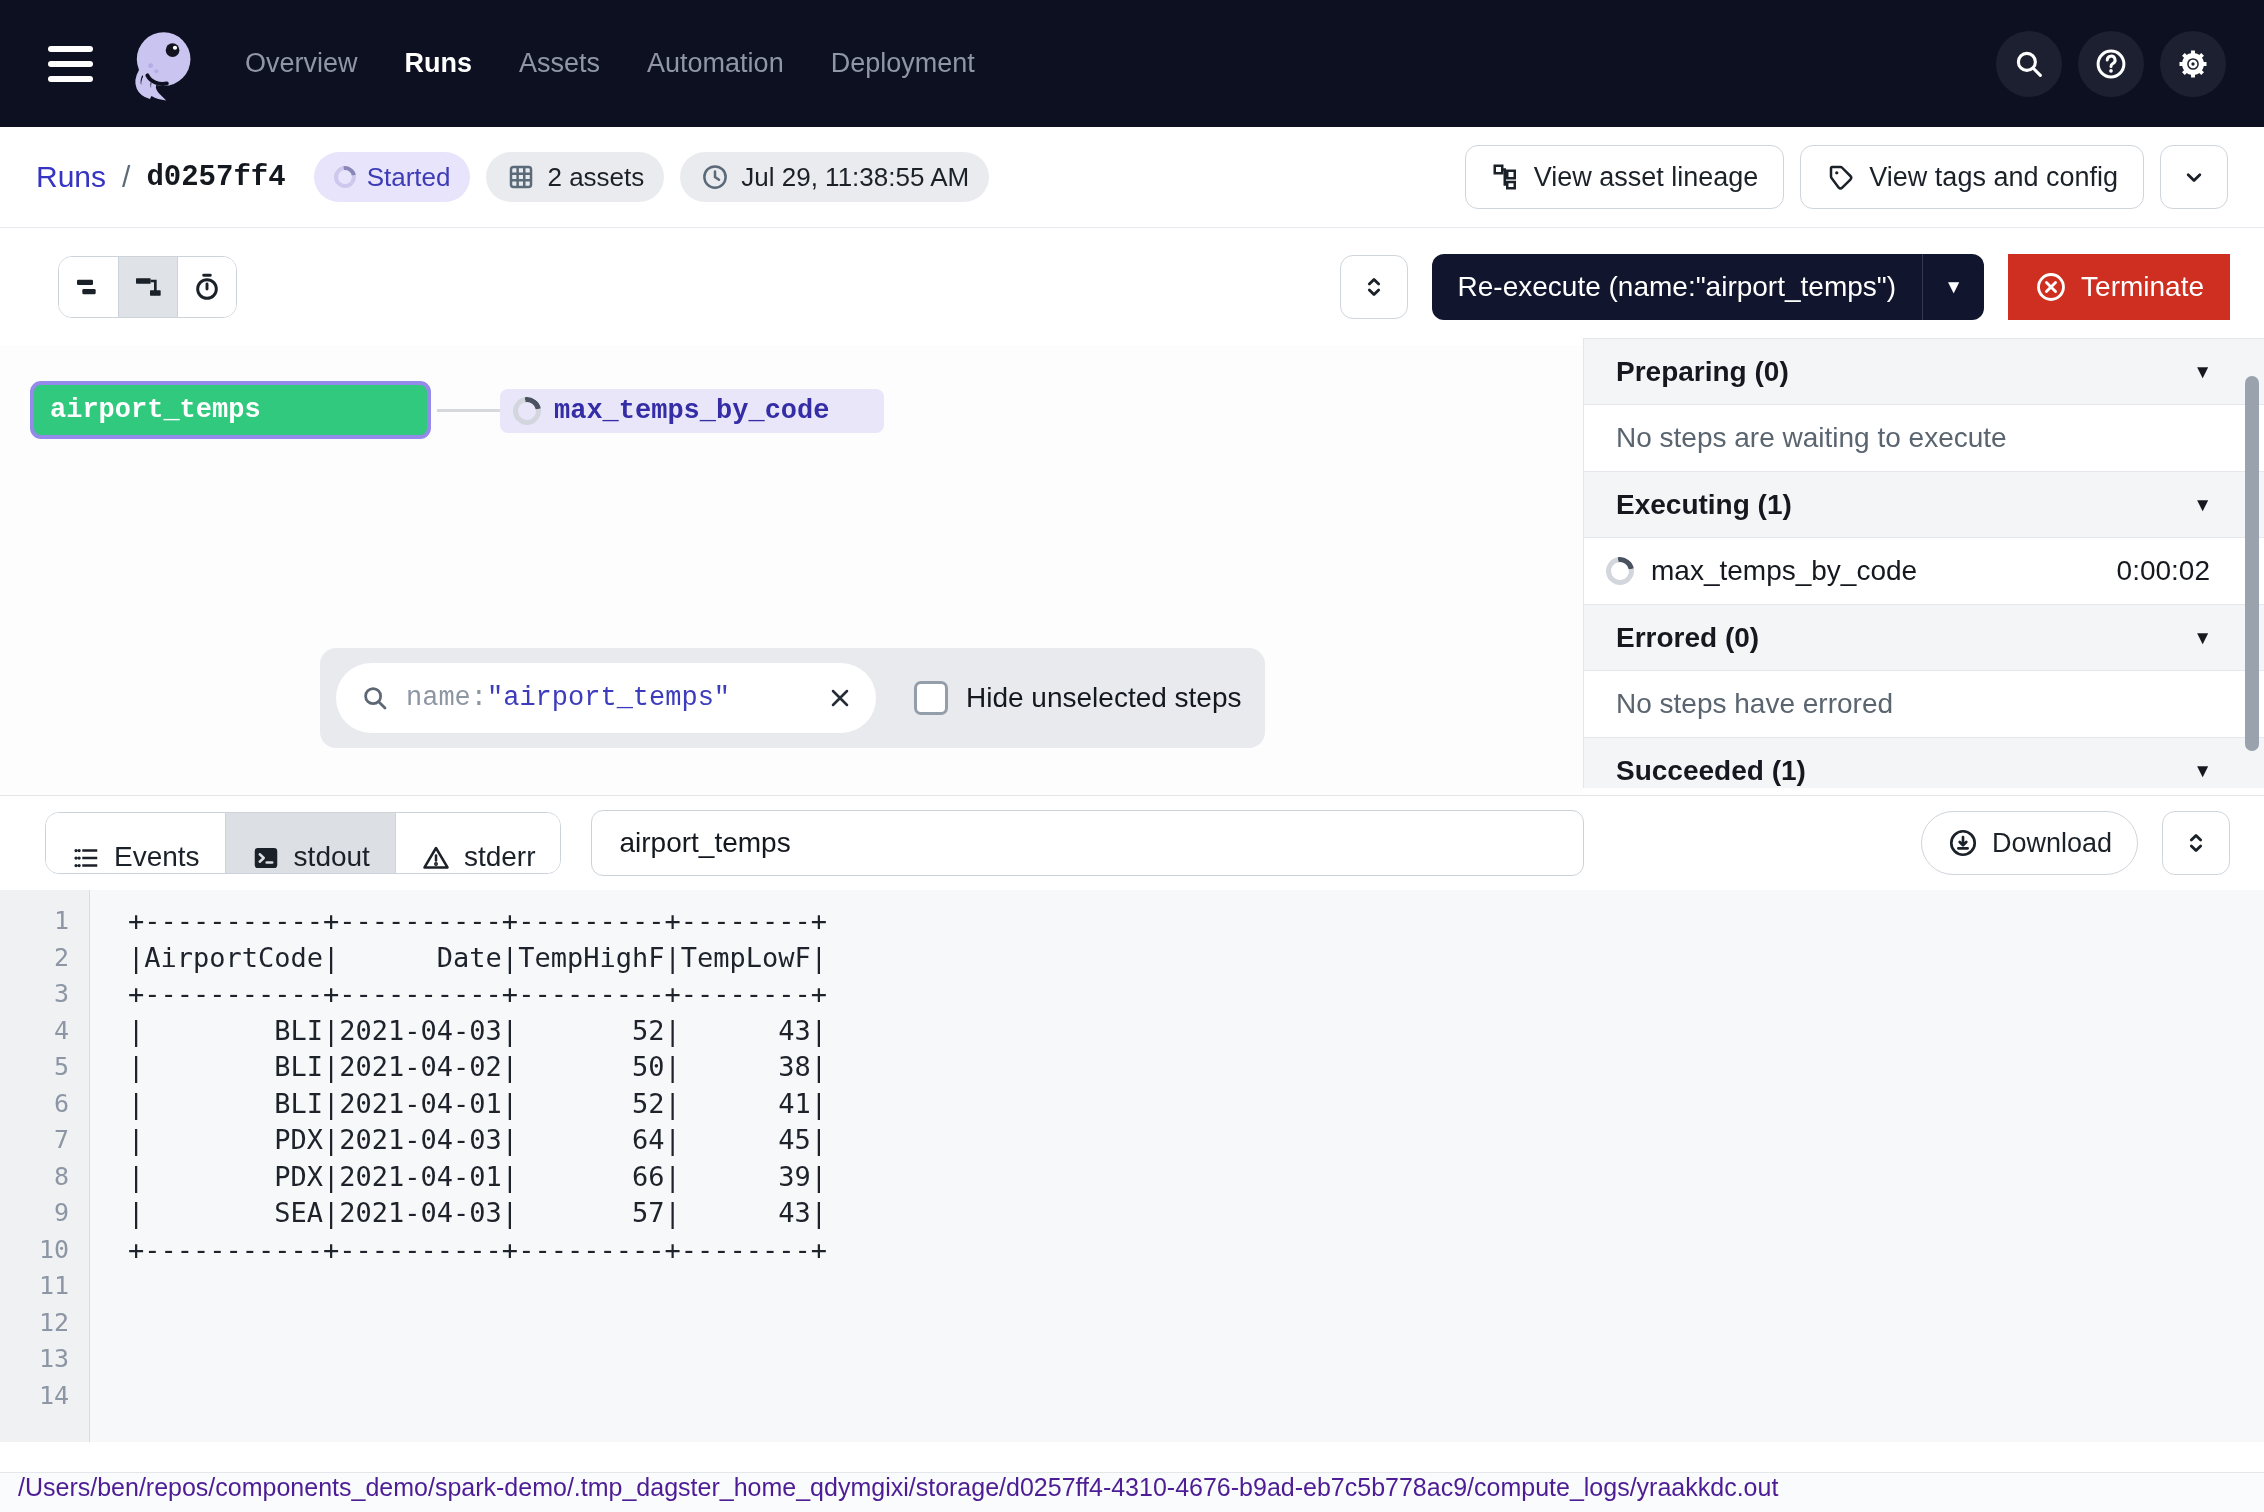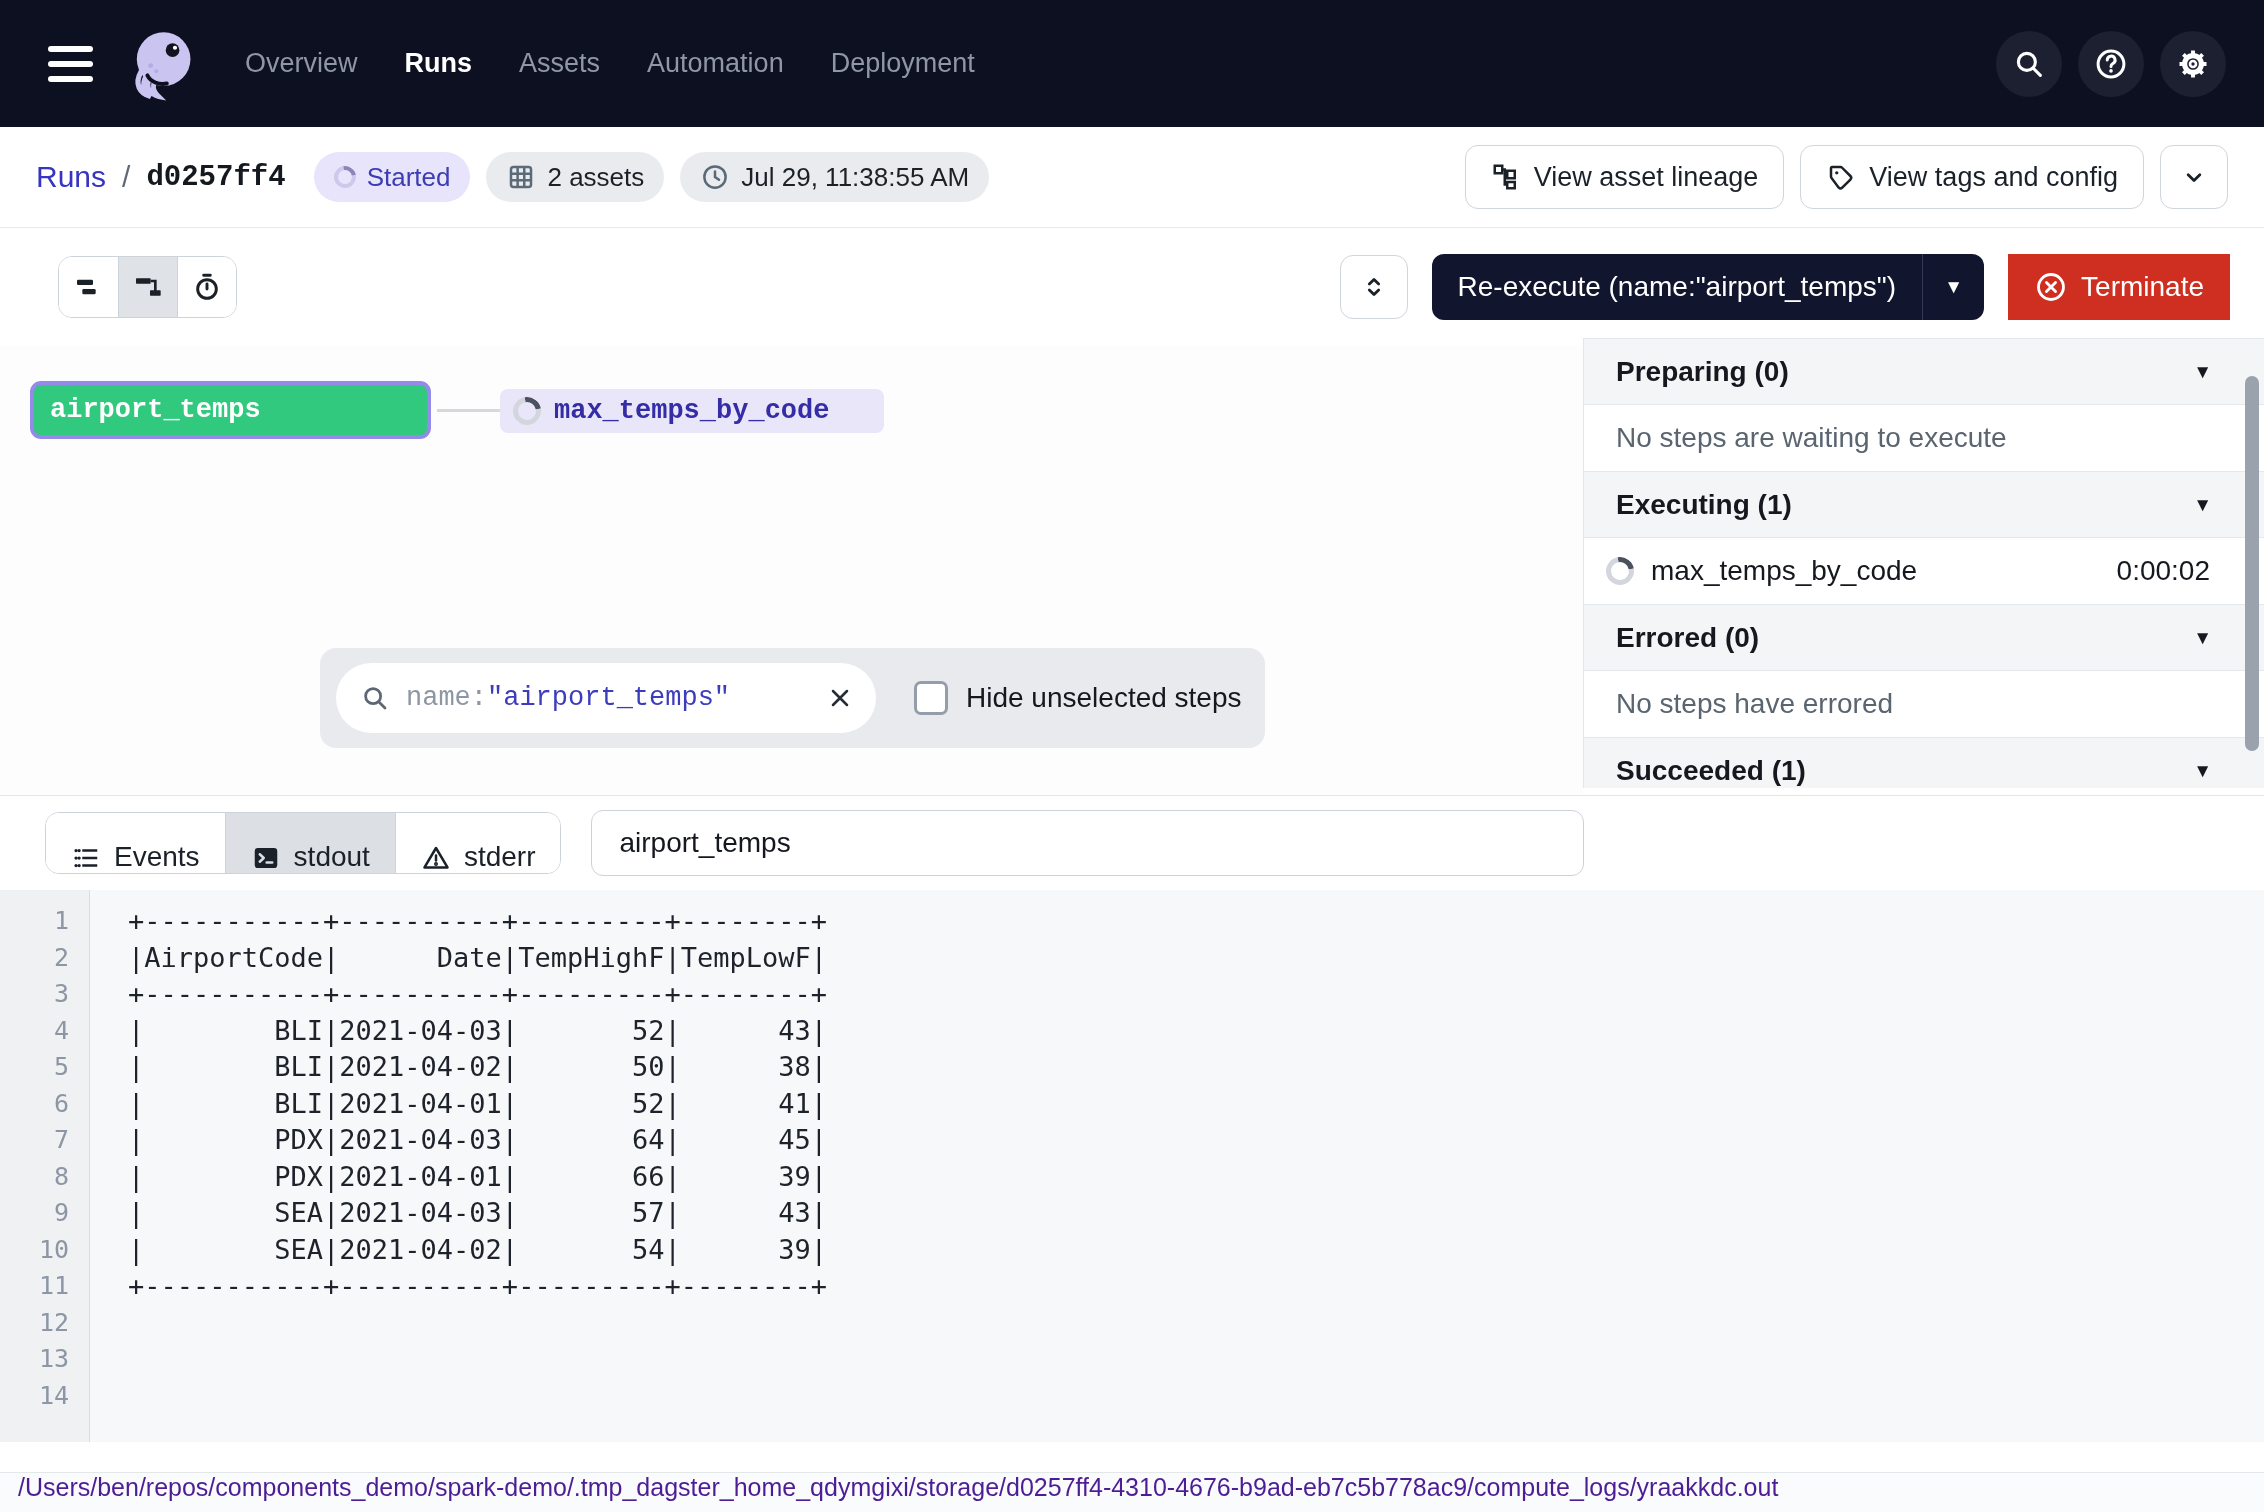--- a/index.html
+++ b/index.html
@@ -436,20 +436,38 @@
             <path d="M12 4L21.2 19.5H2.8L12 4z" stroke-linejoin="round"></path>
             <path d="M12 10v4" stroke-linecap="round"></path>
             <circle cx="12" cy="16.8" r="0.6" fill="currentColor"></circle>
           </svg>
       </span>
       <span>stderr</span>
     </div>
   </div>
   <div class="log-filter">
     <span>airport_temps</span>
+  </div>
+  <div class="right">
+    <div class="btn pillish">
+      <span>
+        <svg viewBox="0 0 24 24" width="32" height="32" fill="none" stroke="currentColor" stroke-width="2">
+            <circle cx="12" cy="12" r="8.8"></circle>
+            <path d="M12 7.5v6M9.5 11.2L12 13.7l2.5-2.5M8.5 16h7" stroke-linecap="round" stroke-linejoin="round"></path>
+          </svg>
+      </span>
+      <span>Download</span>
+    </div>
+    <div class="btn square">
+      <span>
+        <svg viewBox="0 0 24 24" width="28" height="28" fill="none" stroke="currentColor" stroke-width="2.4">
+            <path d="M8 9.5l4-4 4 4M8 14.5l4 4 4-4" stroke-linecap="round" stroke-linejoin="round"></path>
+          </svg>
+      </span>
+    </div>
   </div>
 </div>
 
 <div class="log-view">
   <div class="gutter">
     <span class="ln">1</span>
     <span class="ln">2</span>
     <span class="ln">3</span>
     <span class="ln">4</span>
     <span class="ln">5</span>
@@ -466,21 +484,20 @@
   <div class="log-body">
     <span class="lt">+-----------+----------+---------+--------+</span>
     <span class="lt">|AirportCode|      Date|TempHighF|TempLowF|</span>
     <span class="lt">+-----------+----------+---------+--------+</span>
     <span class="lt">|        BLI|2021-04-03|       52|      43|</span>
     <span class="lt">|        BLI|2021-04-02|       50|      38|</span>
     <span class="lt">|        BLI|2021-04-01|       52|      41|</span>
     <span class="lt">|        PDX|2021-04-03|       64|      45|</span>
     <span class="lt">|        PDX|2021-04-01|       66|      39|</span>
     <span class="lt">|        SEA|2021-04-03|       57|      43|</span>
-    <span class="lt">|        SEA|2021-04-02|       54|      39|</span>
     <span class="lt">+-----------+----------+---------+--------+</span>
     <span class="lt"></span>
   </div>
 </div>
 
 <div class="footer">
   <span>/Users/ben/repos/components_demo/spark-demo/.tmp_dagster_home_qdymgixi/storage/d0257ff4-4310-4676-b9ad-eb7c5b778ac9/compute_logs/yraakkdc.out</span>
 </div>
 
 </body></html>

